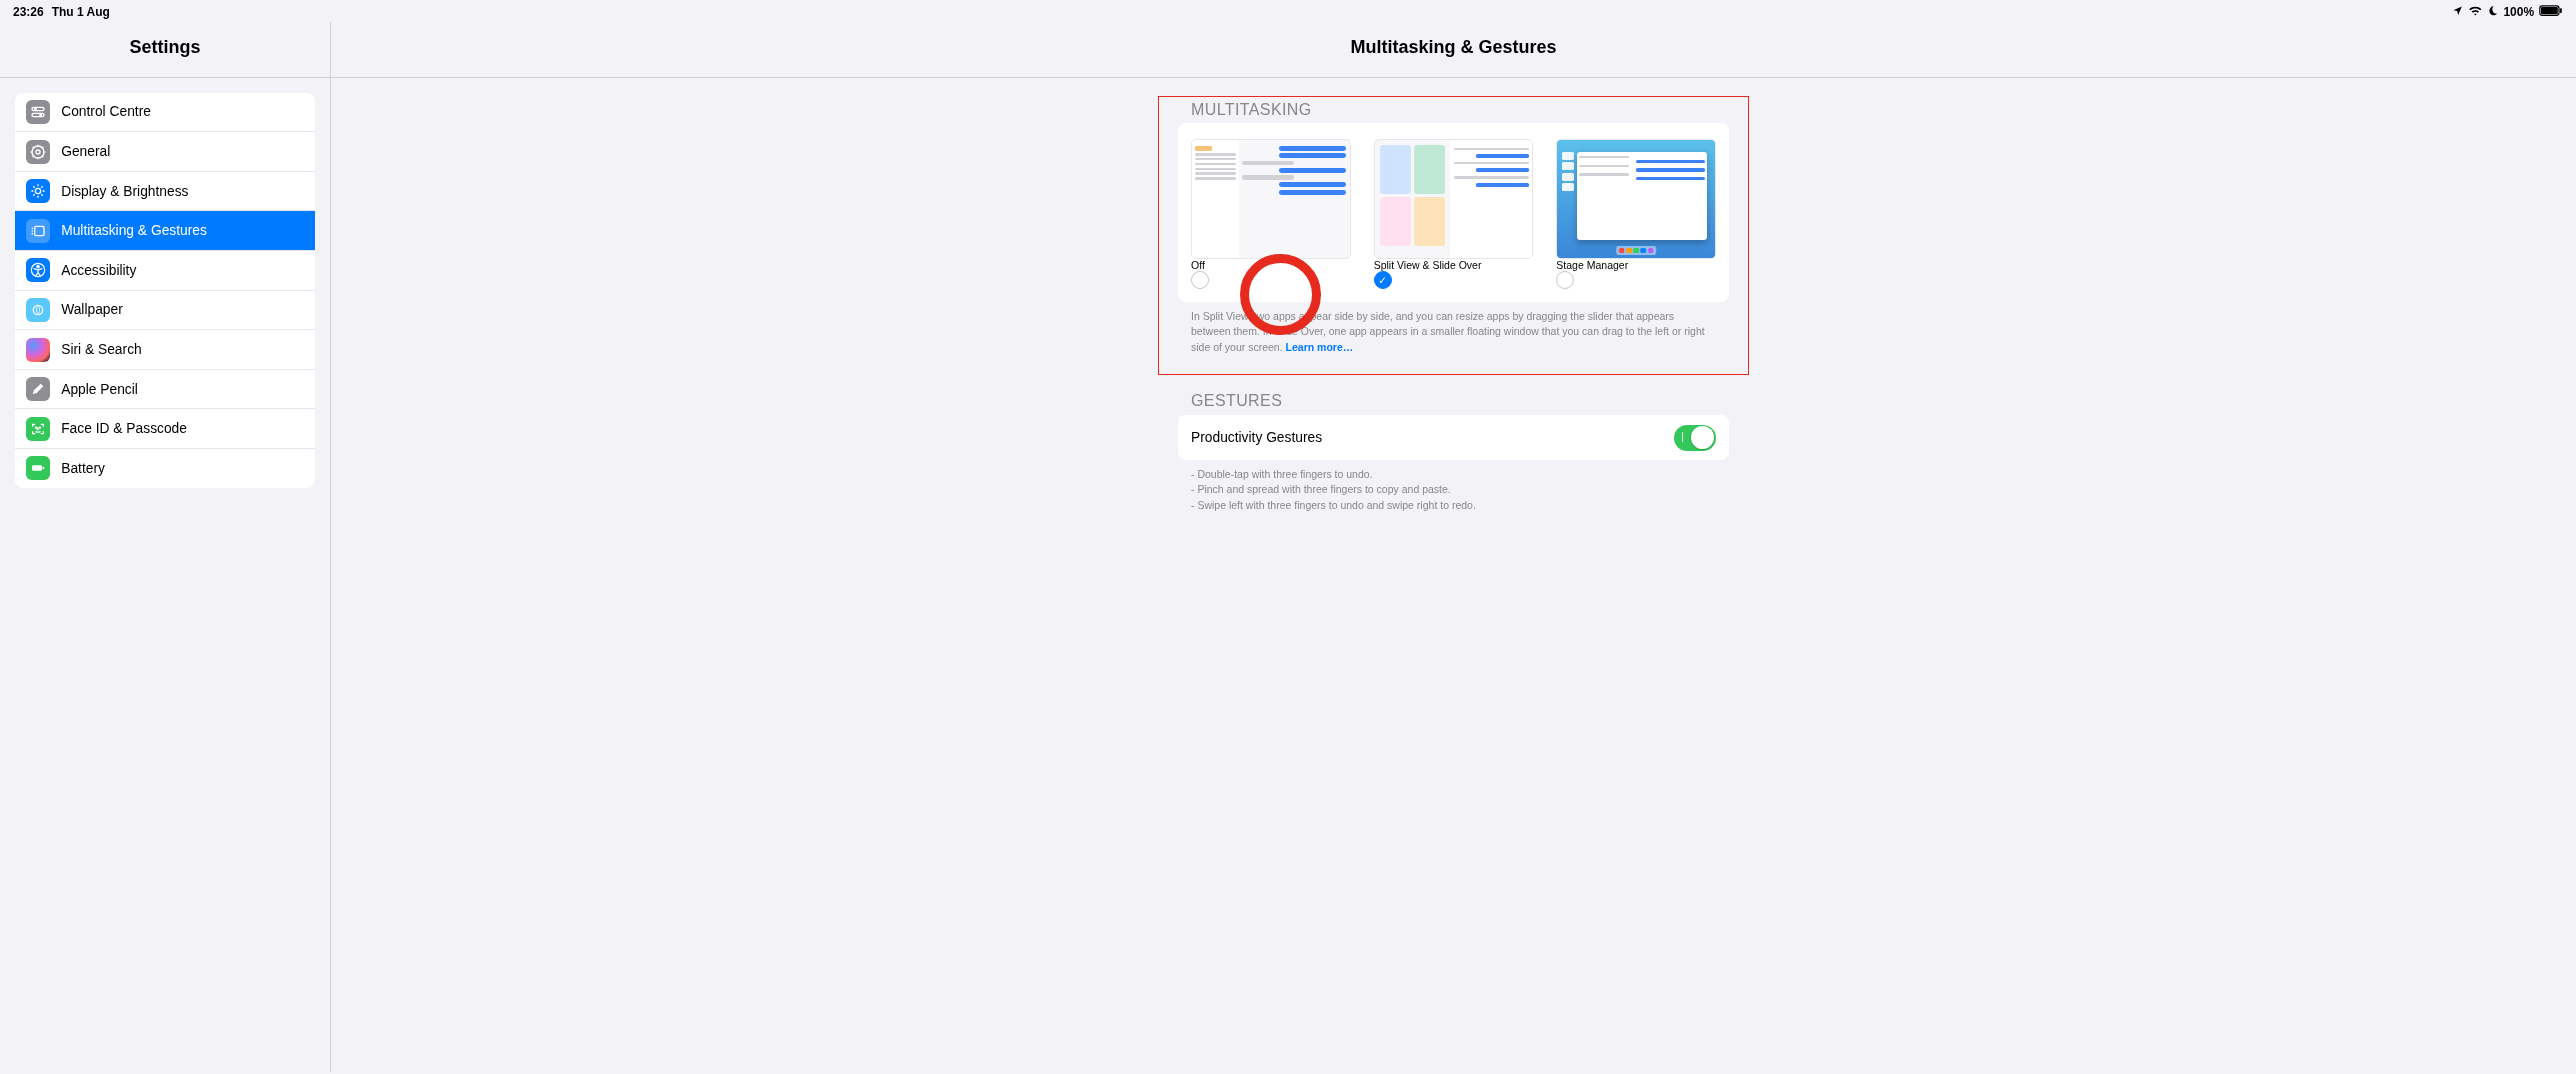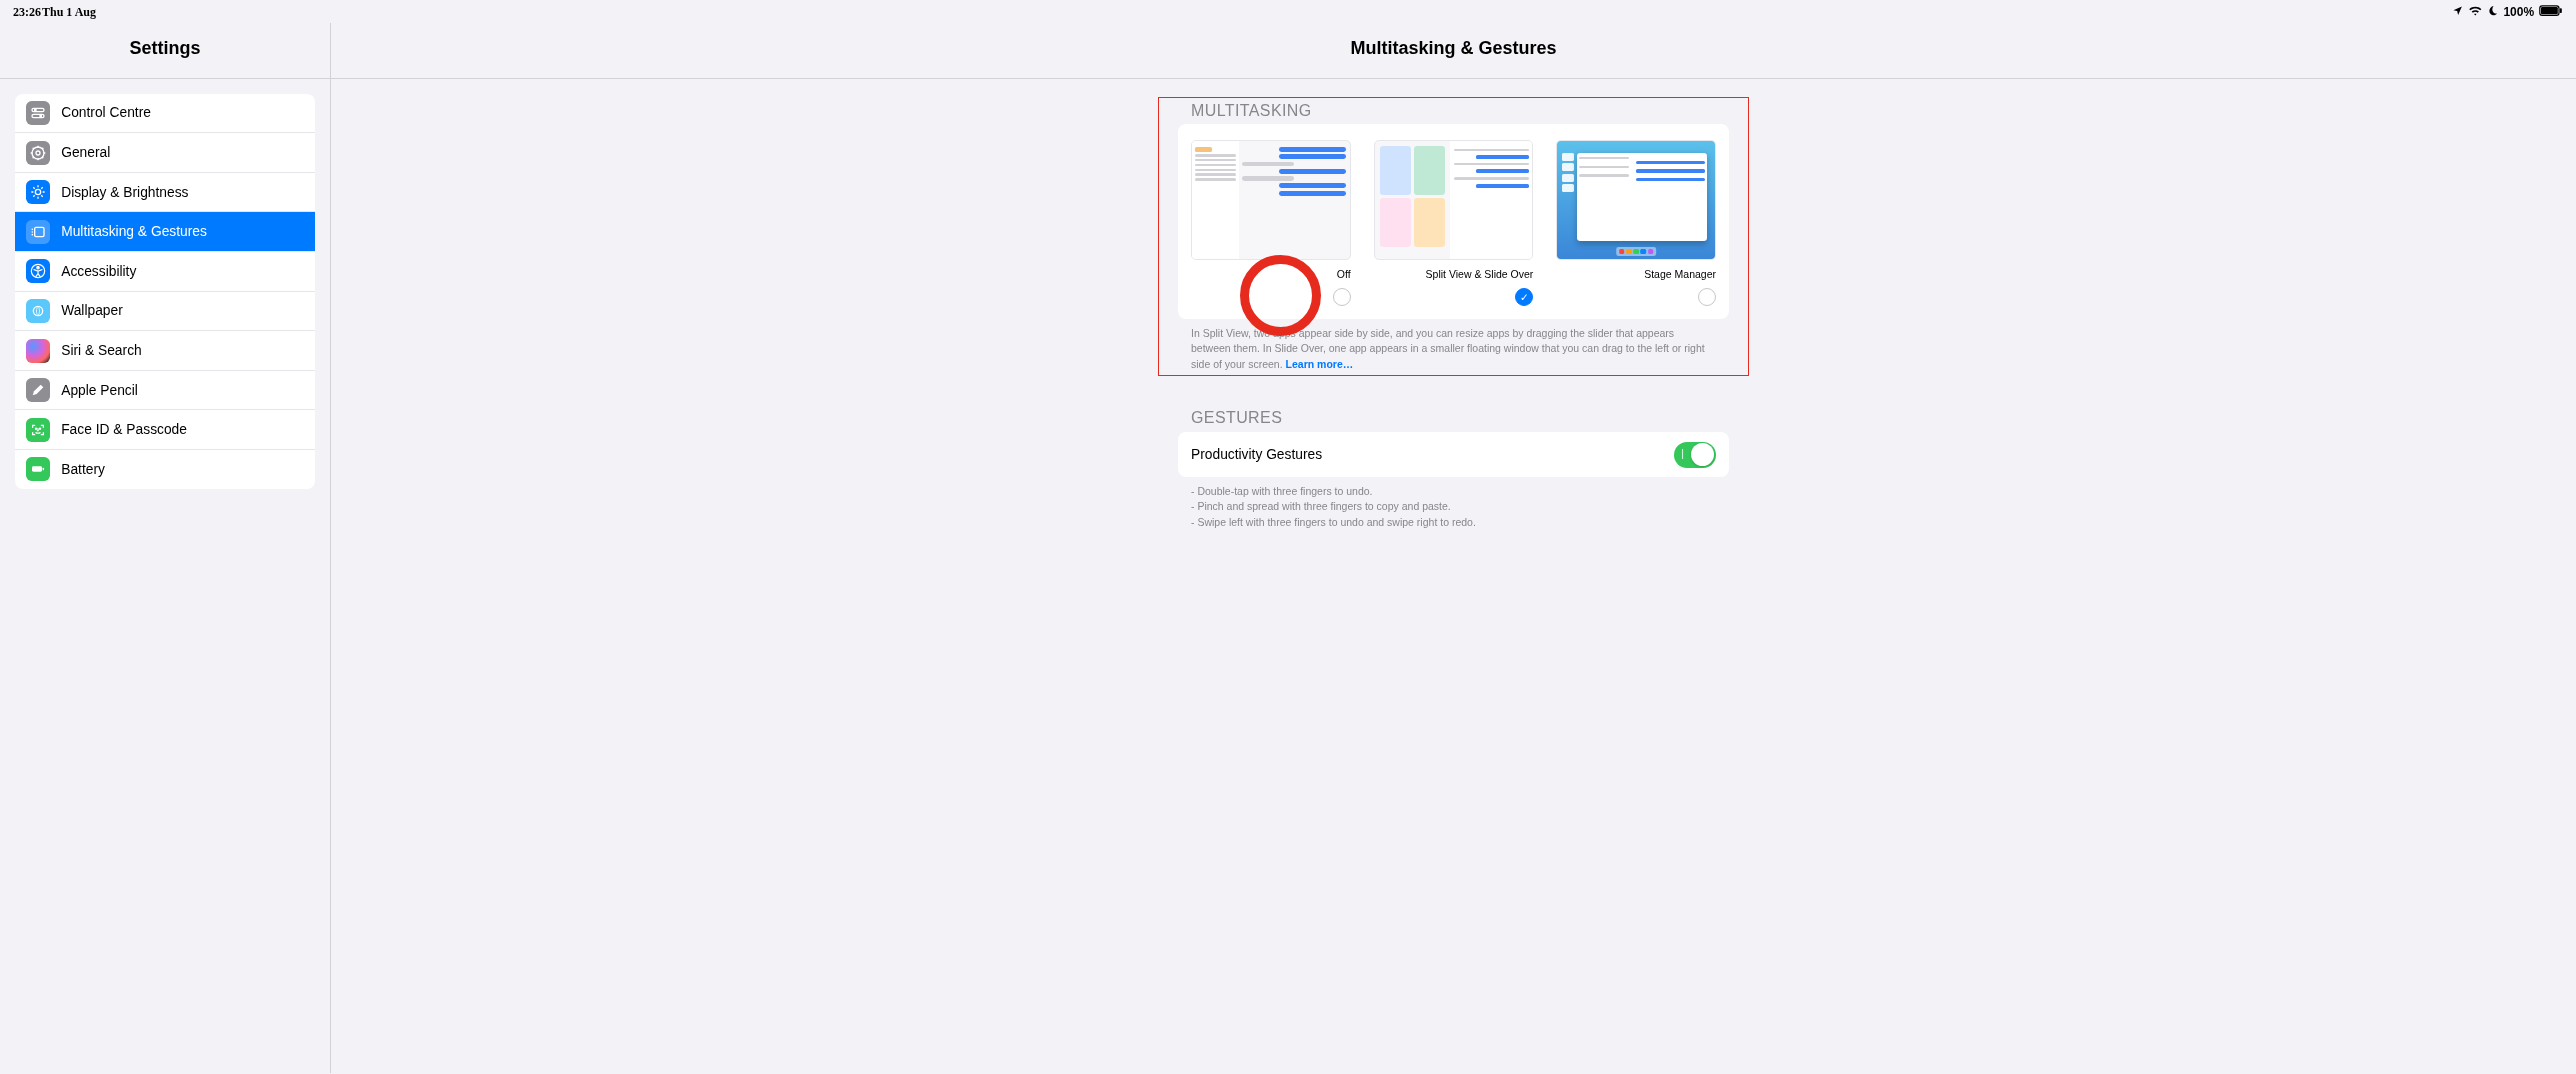--- a/index.html
+++ b/index.html
@@ -1,19 +1,19 @@
 <!DOCTYPE html>
 <html style="font-size:13px"><head>
 <meta charset="utf-8">
 <style>
 * { box-sizing: border-box; margin: 0; padding: 0; }
 body { font-family: -apple-system, BlinkMacSystemFont, 'Helvetica Neue', sans-serif; background: #f2f2f7; color: #000; font-size: 13.8px; }
 
 .status-bar { display: flex; justify-content: space-between; align-items: center; padding: 4.9px 13px 3.2px; font-size: 12px; font-weight: 600; }
-.status-left { display: flex; gap: 1px; font-family: Liberation Serif, serif; }
+.status-left { display: flex; gap: 8px; }
 .status-right { display: flex; align-items: flex-start; gap: 4.9px; }
 
 .root { display: flex; height: calc(100vh - 24px); }
 .sidebar { width: 331px; border-right: 0.8px solid #d1d1d6; background: #f2f2f7; display: flex; flex-direction: column; }
 .sidebar-header { text-align: center; font-size: 18px; font-weight: 700; padding: 14.6px 0 19.4px; border-bottom: 0.8px solid #d1d1d6; }
 .sidebar-scroll { padding: 14.6px; overflow-y: auto; flex: 1; }
 .sidebar-group { background: #fff; border-radius: 8px; overflow: hidden; }
 .sidebar-item { display: flex; align-items: center; padding: 7.3px 11.3px; gap: 11.3px; border-bottom: 0.8px solid #e5e5ea; cursor: pointer; }
 .sidebar-item:last-child { border-bottom: none; }
 .sidebar-item.selected { background: #007aff; color: #fff; }
@@ -26,21 +26,21 @@
 
 .highlight-rect { position: absolute; border: 1.6px solid #e62b1e; pointer-events: none; left: -20px; right: -20px; top: 1.6px; height: 279px; }
 .highlight-circle { position: absolute; width: 81px; height: 81px; border: 9.7px solid #e62b1e; border-radius: 50%; top: 160px; left: 62px; pointer-events: none; z-index: 5; }
 
 .section-header { font-size: 16px; color: #86868b; letter-spacing: 0.4px; padding: 6.5px 13px 4.9px; text-transform: uppercase; }
 .section-body { background: #fff; border-radius: 8px; padding: 16px 13px 13px; }
 .section-footer { font-size: 10.5px; color: #86868b; padding: 6.5px 13px; line-height: 1.5; }
 .section-footer a { color: #007aff; text-decoration: none; font-weight: bold; }
 
 .multitask-options { display: flex; gap: 23px; justify-content: space-between; }
-.mt-option { flex: 1; display: flex; flex-direction: column; align-items: flex-end; gap: 8px; cursor: pointer; }
+.mt-option { flex: 1; display: flex; flex-direction: column; align-items: flex-start; cursor: pointer; }
 .mt-preview { width: 100%; aspect-ratio: 4/3; background: #f7f7f9; border: 0.8px solid #e5e5ea; border-radius: 4.9px; overflow: hidden; position: relative; }
 .mt-label { font-size: 10.5px; color: #000; }
 .mt-radio { width: 18px; height: 18px; border: 1.6px solid #c7c7cc; border-radius: 50%; background: #fff; display:flex; align-items:center; justify-content:center; }
 .mt-radio.checked { background: #007aff; border-color: #007aff; color:#fff; font-size:10.5px; }
 
 .row { display: flex; align-items: center; justify-content: space-between; background: #fff; border-radius: 8px; padding: 9.7px 13px; }
 .toggle { width: 42px; height: 26px; background: #34c759; border-radius: 13px; position: relative; cursor: pointer; }
 .toggle::after { content: ''; position: absolute; width: 23px; height: 23px; background: #fff; border-radius: 50%; top: 1.6px; right: 1.6px; box-shadow: 0 0.8px 2.4px rgba(0,0,0,0.2); }
 .toggle::before { content:'|'; color:#fff; position:absolute; left:7.3px; top:5.7px; font-size:10.5px; opacity:.9;}
 

